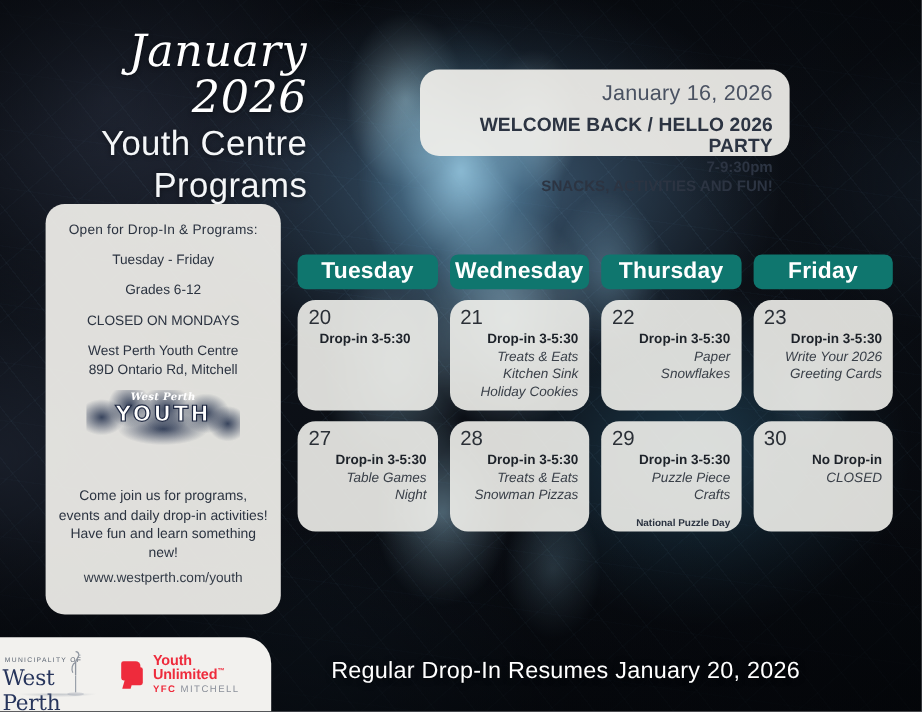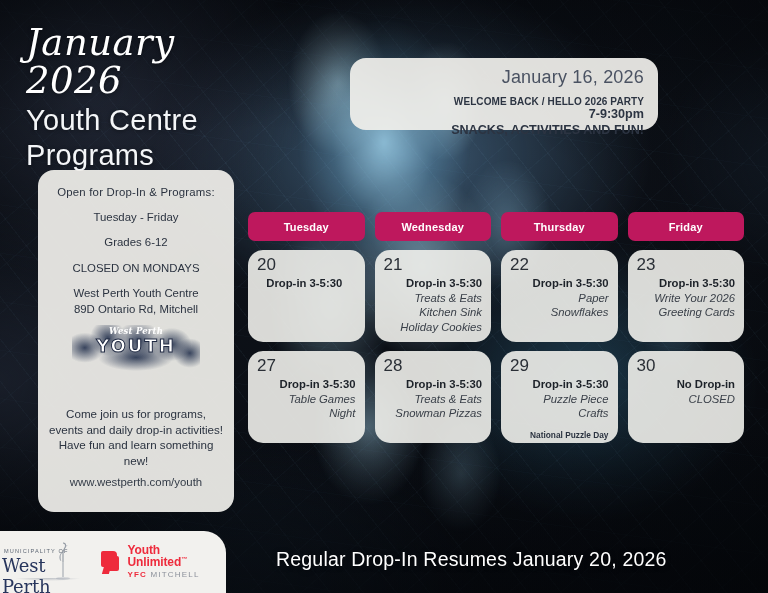--- a/index.html
+++ b/index.html
@@ -58,21 +58,21 @@
       linear-gradient(to bottom, rgba(4,6,10,0.38) 0%, rgba(0,0,0,0) 22%, rgba(0,0,0,0) 72%, rgba(3,5,9,0.55) 100%);
   }
 
   
   .card {
     background: rgba(240,239,235,0.93);
     border-radius: 16px;
   }
 
   
-  .title-block { position: absolute; left: 26px; top: 24px; width: 230px; text-align: left; }
+  .title-block { position: absolute; left: 26px; top: 24px; width: 230px; text-align: right; }
   .title-script {
     font-family: "DejaVu Serif", serif;
     font-style: italic;
     font-weight: 400;
     font-size: 37px;
     line-height: 1.04;
     color: #ffffff;
     letter-spacing: .5px;
     text-shadow: 0 1px 4px rgba(0,0,0,.45);
   }
@@ -131,32 +131,32 @@
   .info-url { margin-top: 8px; font-size: 11.4px; color: #333b47; }
 
   
   .banner {
     position: absolute; left: 350px; top: 58px; width: 308px; height: 72px;
     padding: 9px 14px 0;
     text-align: right;
     color: #2c3442;
   }
   .banner-date { font-size: 18px; font-weight: 400; color: #4a5262; letter-spacing: .2px; }
-  .banner-l1 { margin-top: 8px; font-size: 10px; font-weight: 700; letter-spacing: .1px; }
+  .banner-l1 { margin-top: 8px; font-size: 16px; font-weight: 700; letter-spacing: .1px; }
   .banner-l2 { font-size: 12.6px; font-weight: 700; }
   .banner-l3 { margin-top: 2px; font-size: 12.6px; font-weight: 700; }
 
   
   .cal { position: absolute; left: 248px; top: 212px; width: 496px; }
   .cal-head { display: flex; gap: 10px; }
   .cal-head .dayhead {
     flex: 1 1 0; height: 29px;
     display: flex; align-items: center; justify-content: center;
-    background: #be185d; border-radius: 7px;
-    color: #ffffff; font-size: 11px; font-weight: 700; letter-spacing: .2px;
+    background: #0f766e; border-radius: 7px;
+    color: #ffffff; font-size: 19px; font-weight: 700; letter-spacing: .2px;
   }
   .cal-row { display: flex; gap: 10px; margin-top: 9px; }
   .cell {
     flex: 1 1 0; height: 92px; position: relative;
     padding: 6px 9px 6px;
     background: rgba(240,239,235,0.90);
     border-radius: 15px;
     color: #22282f;
     display: flex; flex-direction: column;
   }

